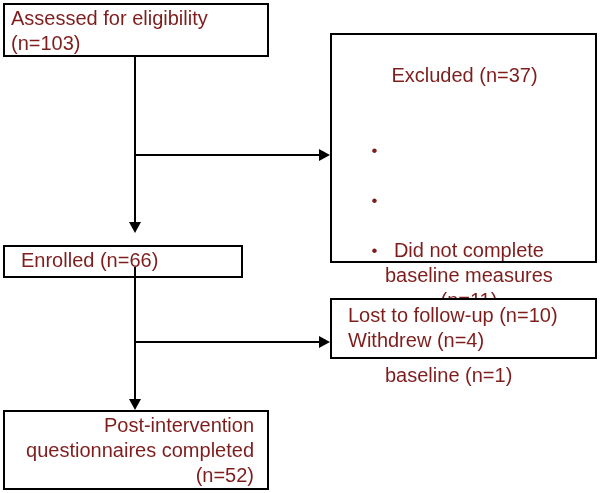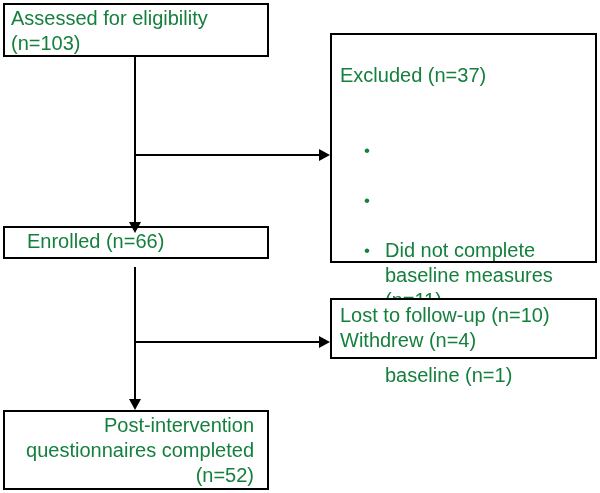--- a/index.html
+++ b/index.html
@@ -6,36 +6,36 @@
     margin: 0;
     padding: 0;
     background: #ffffff;
   }
   .canvas {
     position: relative;
     width: 600px;
     height: 493px;
     background: #ffffff;
     font-family: "Liberation Sans", sans-serif;
-    color: #15803d;
+    color: #7f1d1d;
     overflow: hidden;
   }
   .box {
     position: absolute;
     box-sizing: border-box;
     border: 2px solid #000000;
     background: #ffffff;
     font-size: 20px;
     line-height: 25px;
     white-space: pre-line;
   }
   .box-assessed  { left: 3px;   top: 3px;   width: 266px; height: 54px;  padding: 1px 6px; }
-  .box-excluded  { left: 330px; top: 33px;  width: 267px; height: 230px; padding: 3px 6px 3px 8px; }
-  .box-enrolled  { left: 3px;   top: 226px; width: 266px; height: 33px;  padding: 1px 22px; }
-  .box-lost      { left: 330px; top: 298px; width: 267px; height: 61px;  padding: 3px 8px; }
+  .box-excluded  { left: 330px; top: 33px;  width: 267px; height: 230px; padding: 3px 6px 3px 8px; text-align: center; }
+  .box-enrolled  { left: 3px;   top: 245px; width: 240px; height: 33px;  padding: 1px 16px; }
+  .box-lost      { left: 330px; top: 298px; width: 267px; height: 61px;  padding: 3px 16px; }
   .box-post      { left: 3px;   top: 410px; width: 266px; height: 80px;  padding: 1px 13px; text-align: right; }
 
   .reason-list {
     list-style: none;
     margin: 0;
     padding: 0 0 0 24px;
   }
   .reason-list li {
     display: flex;
     align-items: flex-start;

